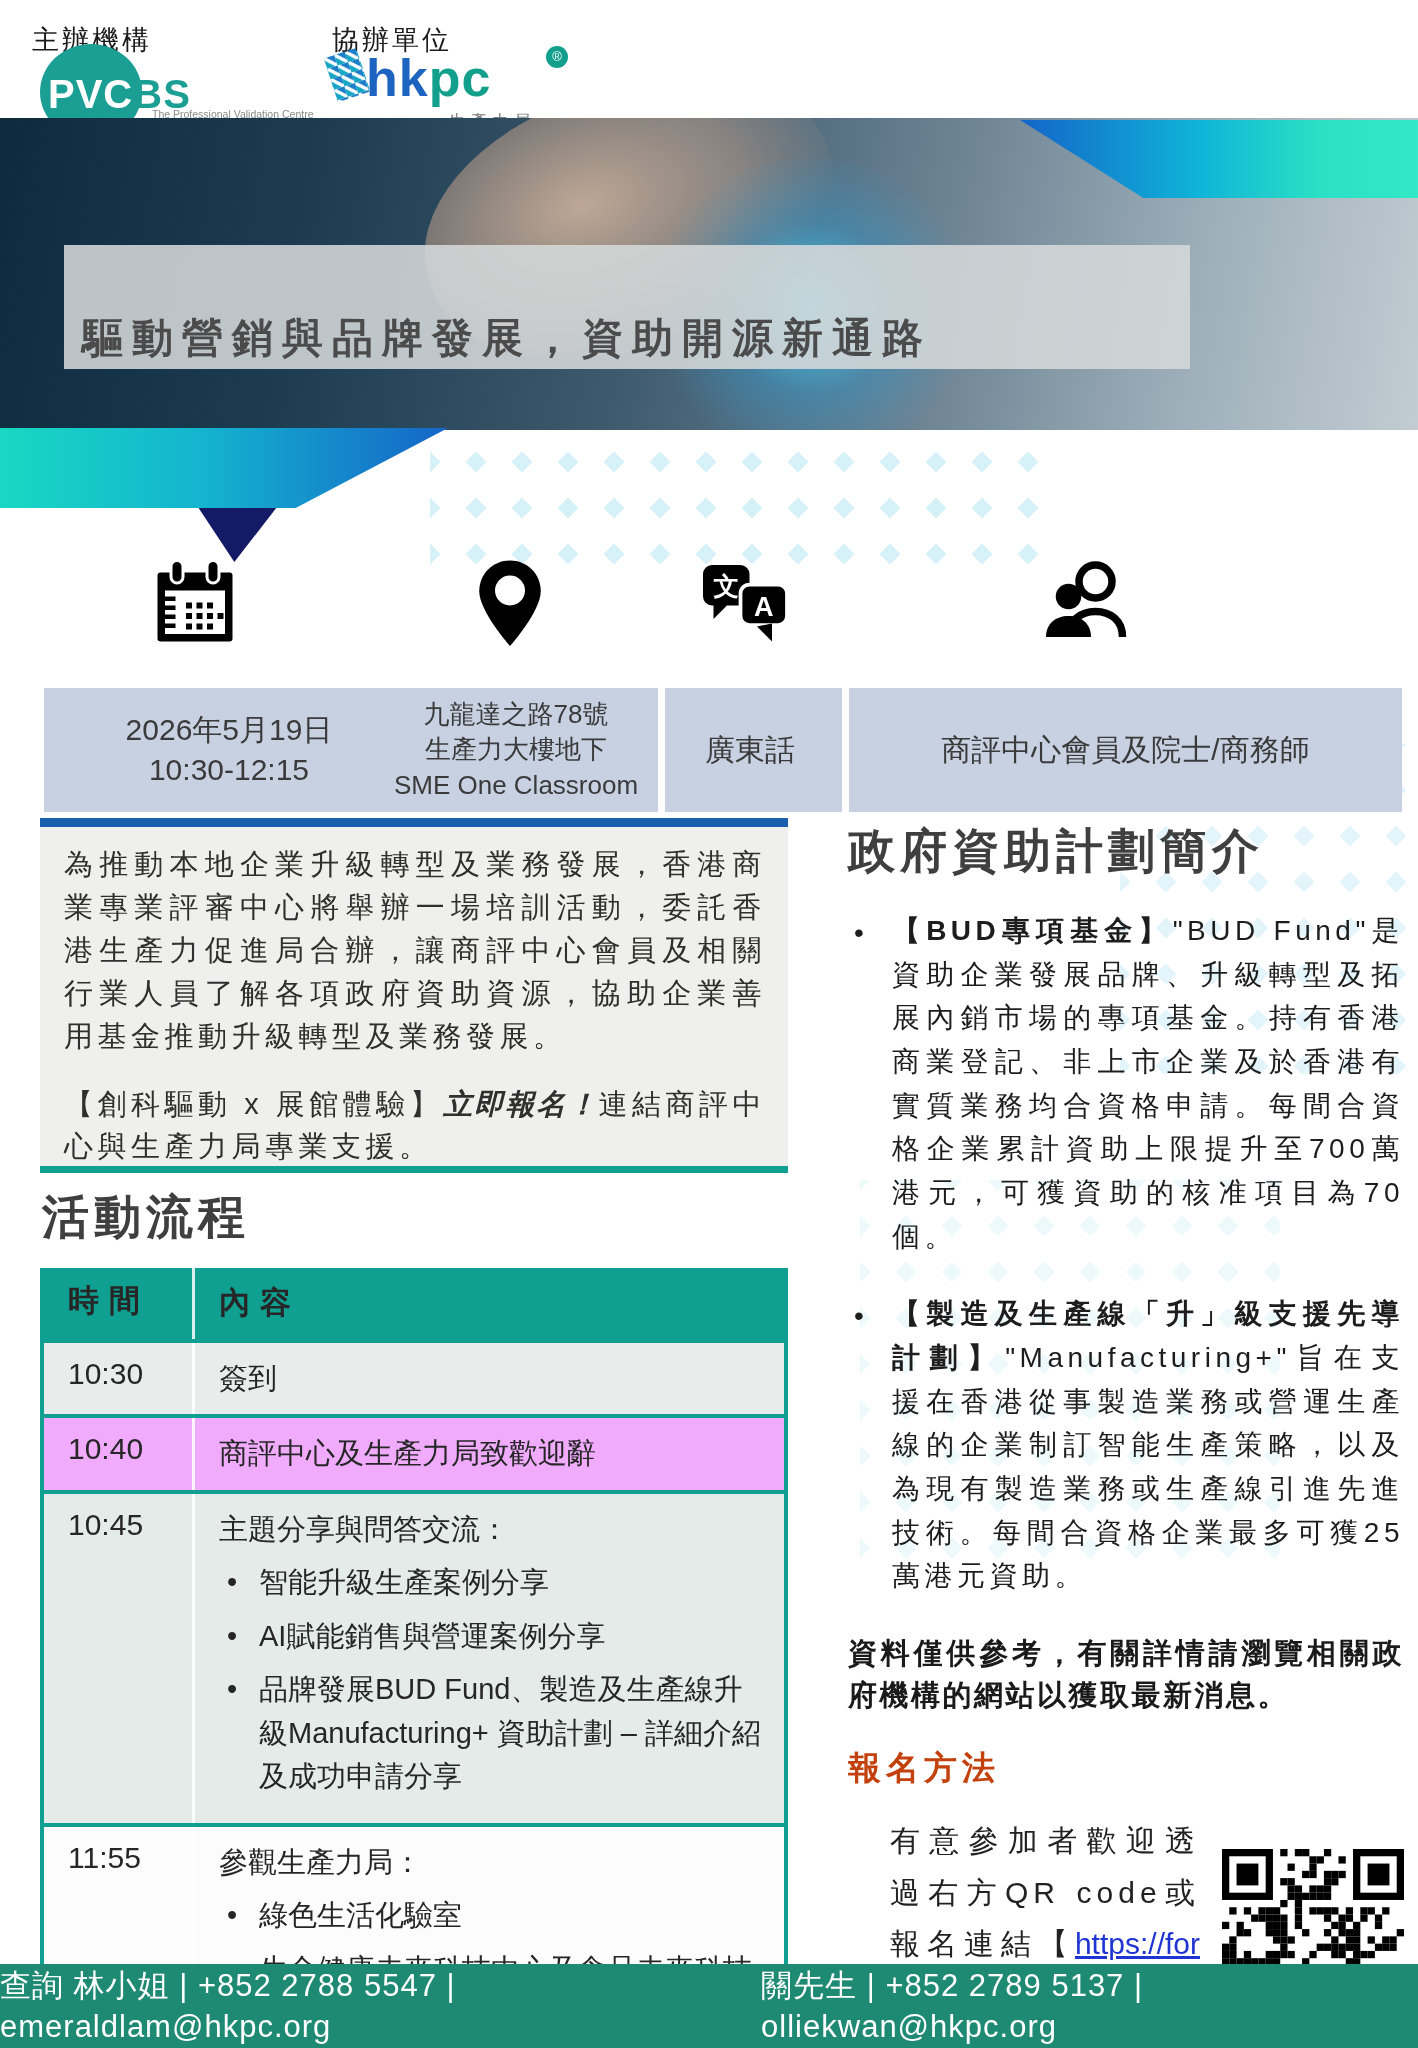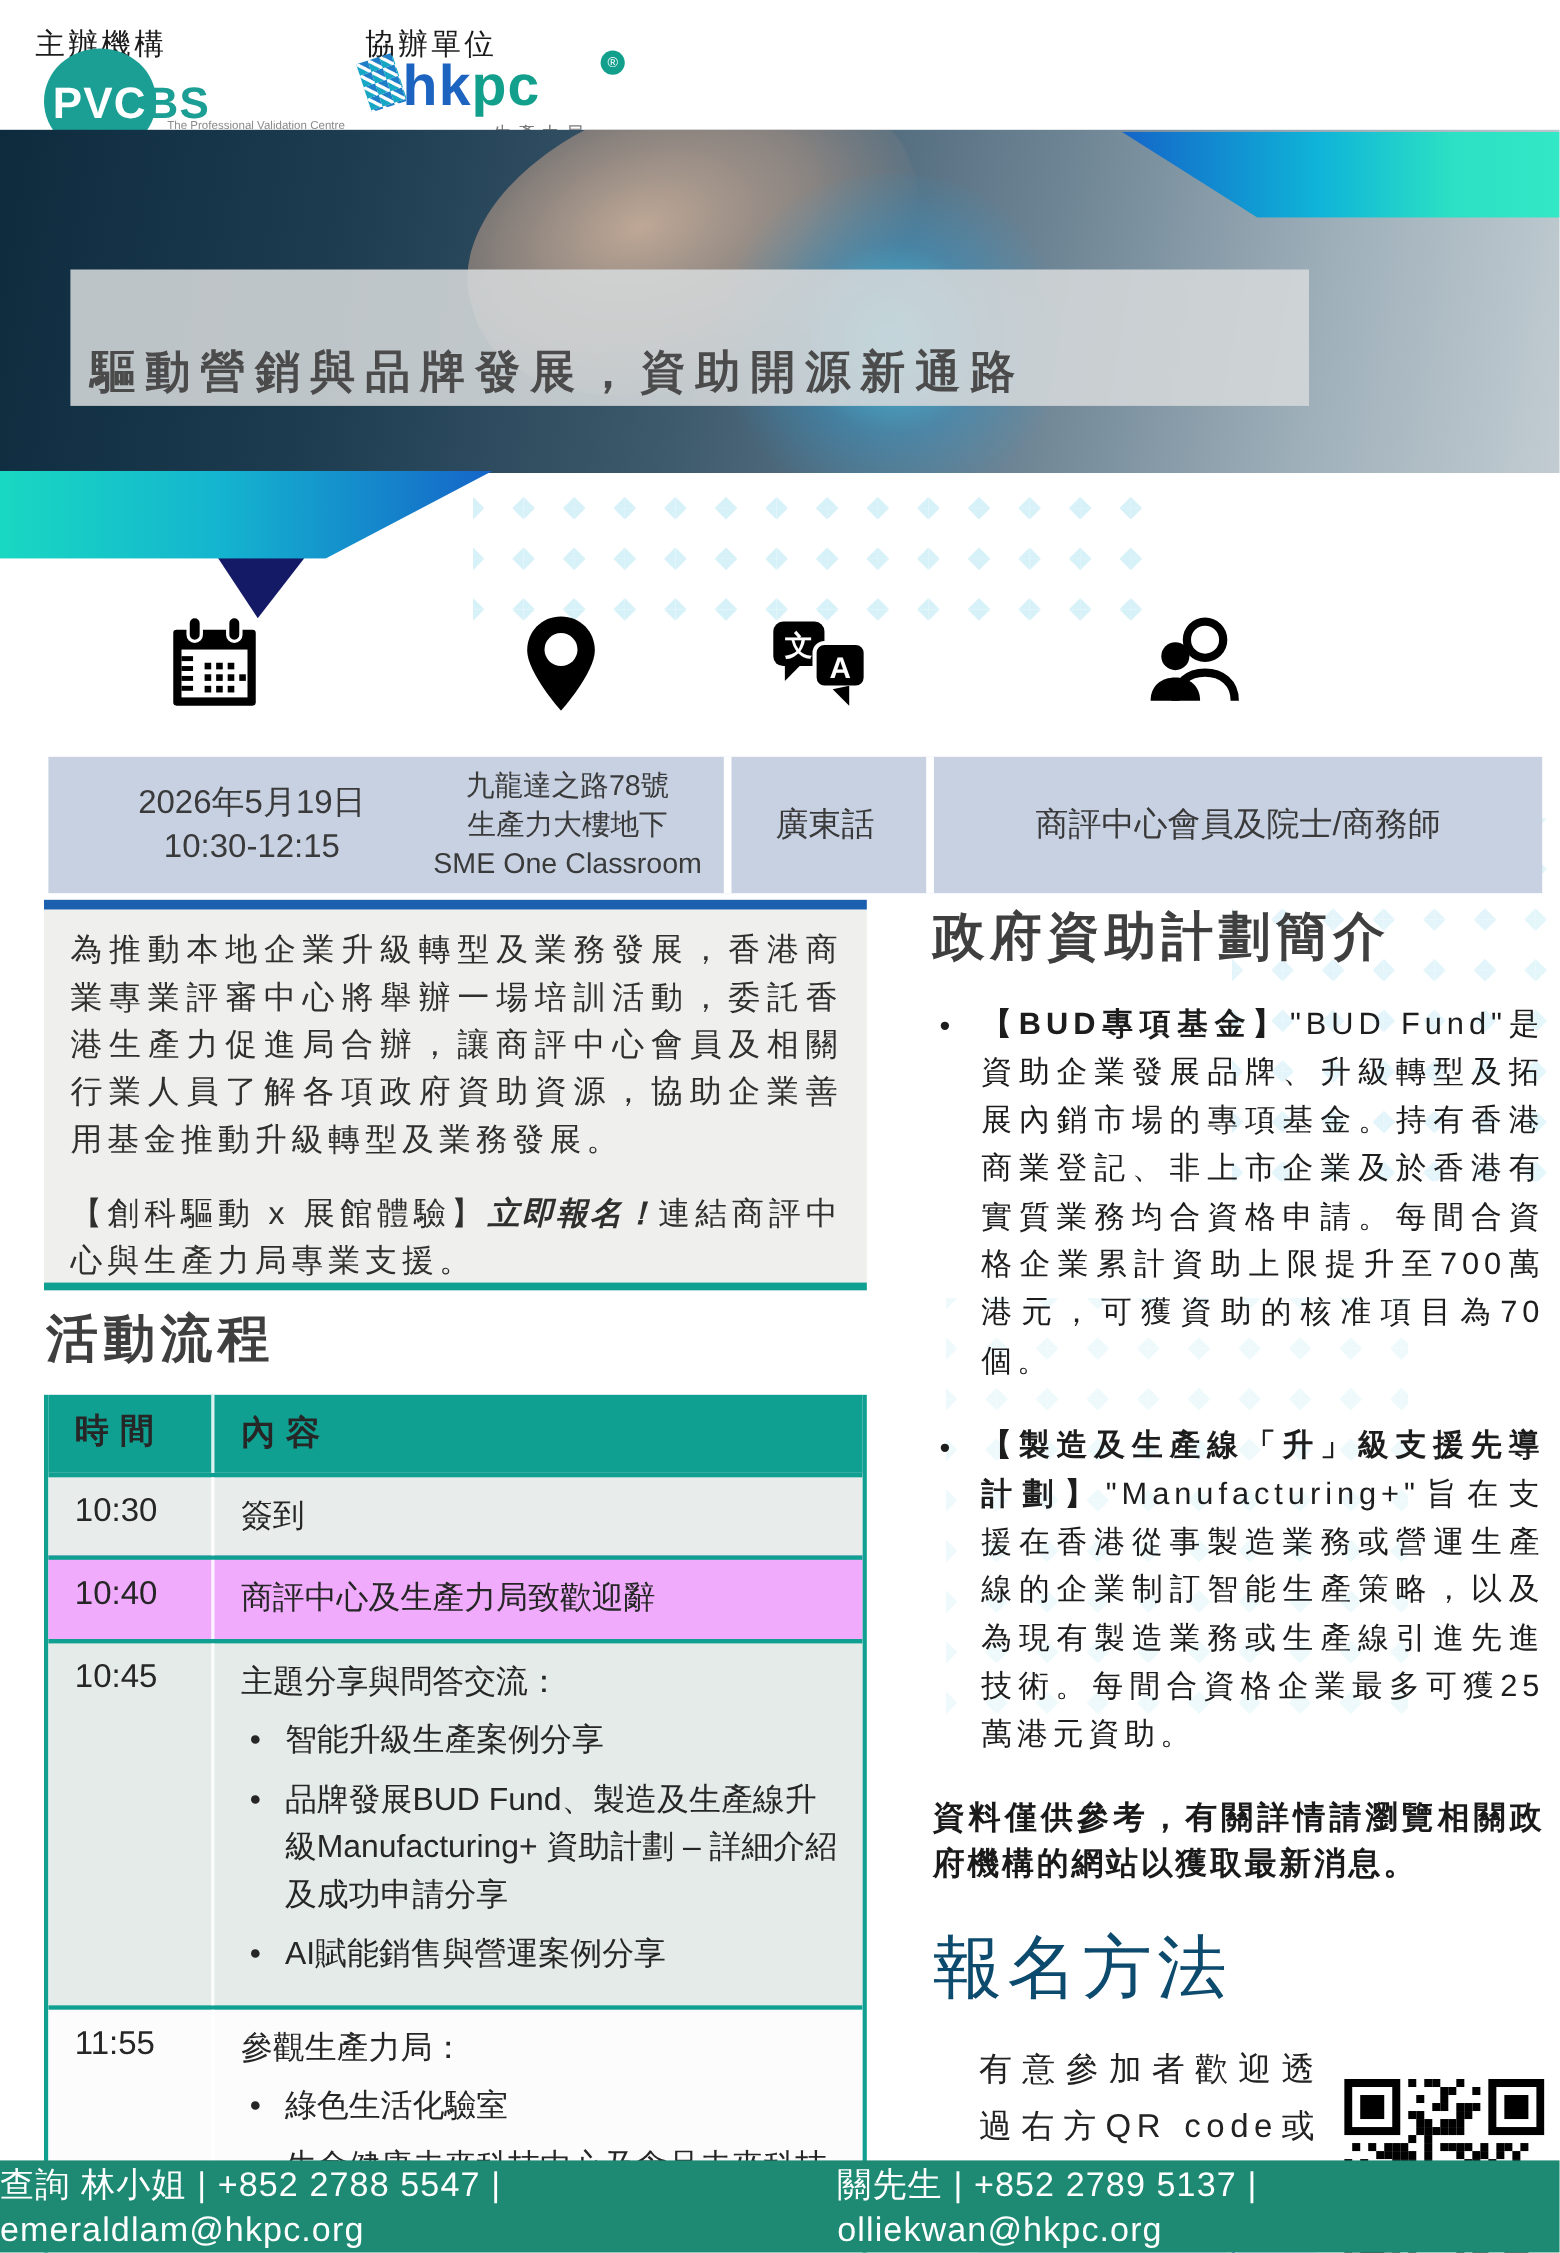--- a/index.html
+++ b/index.html
@@ -85,21 +85,21 @@
   .sched li::before{content:"•";position:absolute;left:8px;top:0;}
   
   .rcol{position:absolute;left:848px;top:820px;width:556px;z-index:1;}
   .rcol h2{margin:0 0 26px 0;font-size:47px;font-weight:800;color:#3f3f3f;letter-spacing:5px;}
   .fund-list{margin:0;padding:0;list-style:none;}
   .fund-list li{position:relative;padding-left:44px;margin-bottom:34px;font-size:28px;line-height:1.56;
      letter-spacing:4.5px;color:#1d1d1d;text-align:justify;}
   .fund-list li::before{content:"•";position:absolute;left:6px;top:2px;font-size:28px;}
   .fund-bold{font-weight:800;}
   .disclaimer{font-size:29px;font-weight:800;line-height:1.45;letter-spacing:2.5px;color:#1a1a1a;text-align:justify;margin:6px 0 30px 0;}
-  .rcol h3{margin:0 0 24px 0;font-size:63px;font-weight:400;color:#0c4a6e;letter-spacing:5px;}
+  .rcol h3{margin:0 0 24px 0;font-size:33px;font-weight:700;color:#c2410c;letter-spacing:5px;}
   .reg-row{display:flex;gap:22px;padding-left:42px;}
   .reg-text{width:316px;font-size:30px;line-height:1.72;letter-spacing:5px;color:#222;text-align:justify;}
   .reg-link{color:#2034d4;text-decoration:underline;word-break:break-all;letter-spacing:0px;}
   .qr{width:182px;height:182px;margin-top:34px;background:#fff;flex:none;}
   
   .footer{position:absolute;left:0;top:1964px;width:1418px;height:84px;background:#1e8a73;z-index:2;
      display:flex;justify-content:center;align-items:center;}
   .footer div{color:#ffffff;font-size:31px;line-height:41px;letter-spacing:1px;}
 </style>
 </head>
@@ -228,22 +228,22 @@
     <div class="srow r1">
       <div class="tcol">10:40</div>
       <div class="ccol">商評中心及生產力局致歡迎辭</div>
     </div>
     <div class="srow r2">
       <div class="tcol">10:45</div>
       <div class="ccol">
         <span>主題分享與問答交流：</span>
         <ul>
           <li>智能升級生產案例分享</li>
+          <li>AI賦能銷售與營運案例分享</li>
           <li>品牌發展BUD Fund、製造及生產線升級Manufacturing+ 資助計劃 – 詳細介紹及成功申請分享</li>
-          <li>AI賦能銷售與營運案例分享</li>
         </ul>
       </div>
     </div>
     <div class="srow r3">
       <div class="tcol">11:55</div>
       <div class="ccol">
         <span>參觀生產力局：</span>
         <ul>
           <li>綠色生活化驗室</li>
           <li>生命健康未來科技中心及食品未來科技館</li>

